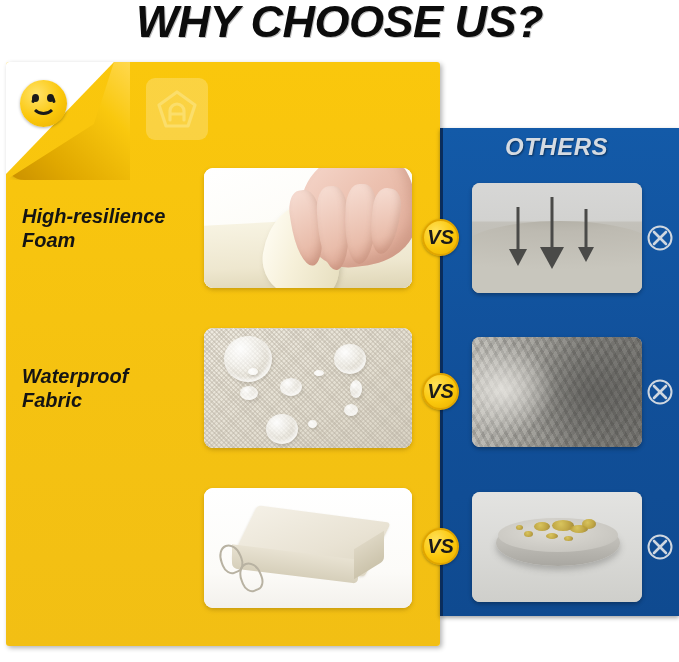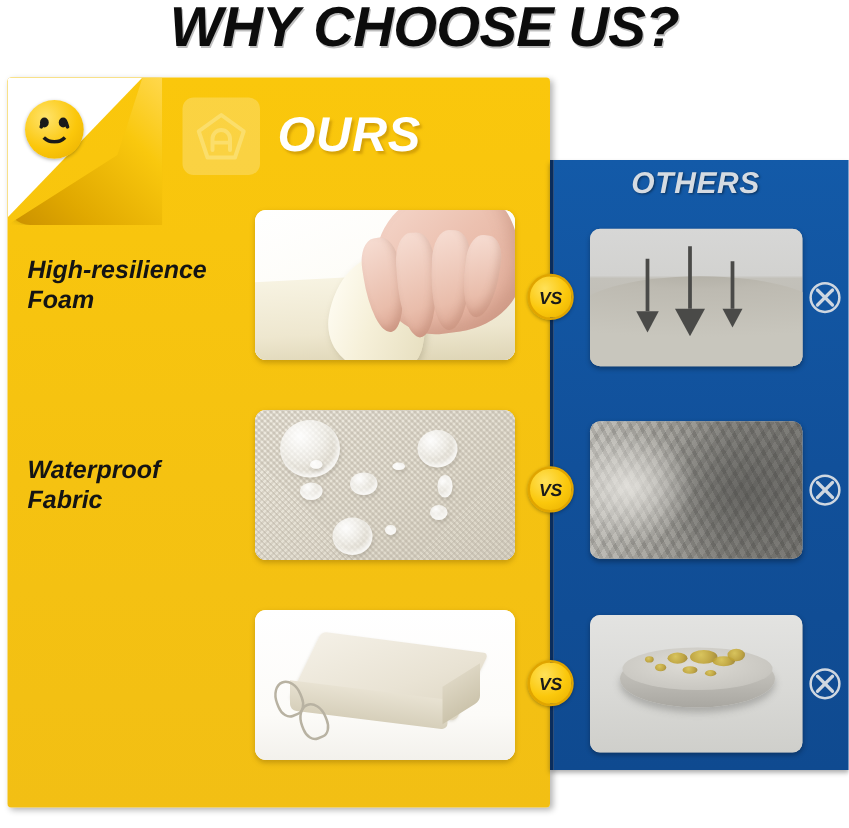--- a/index.html
+++ b/index.html
@@ -389,21 +389,21 @@
     position: absolute;
     left: 422px;
     width: 37px;
     height: 37px;
     border-radius: 50%;
     background: radial-gradient(circle at 36% 30%, #FFE159 0%, #FBC80C 55%, #E7AE00 100%);
     border: 2px solid #E0A500;
     display: flex;
     align-items: center;
     justify-content: center;
-    font-size: 14px;
+    font-size: 20px;
     font-weight: bold;
     font-style: italic;
     color: #1a1a1a;
     box-shadow: 0 1px 3px rgba(0,0,0,0.30);
     z-index: 6;
   }
   .vs-badge.r0 { top: 219px; }
   .vs-badge.r1 { top: 373px; }
   .vs-badge.r2 { top: 528px; }
 
@@ -478,21 +478,20 @@
   </div>
 
   <div class="ours-header">
     <div class="logo-badge">
       <svg width="44" height="44" viewBox="0 0 44 44" aria-hidden="true">
         <polygon points="22,5 40,18 33,39 11,39 4,18" fill="none" stroke="#FBDE6B" stroke-width="3.2" stroke-linejoin="round"></polygon>
         <path d="M15 33 L15 24 A7 7 0 0 1 29 24 L29 33" fill="none" stroke="#FBDE6B" stroke-width="3.2" stroke-linecap="round"></path>
         <line x1="15" y1="27" x2="29" y2="27" stroke="#FBDE6B" stroke-width="3"></line>
       </svg>
     </div>
-    <div class="ours-label">OURS</div>
   </div>
 
   <div class="feat-label r1">Waterproof
 Fabric</div>
   <div class="feat-label r0">High-resilience
 Foam</div>
 
   <div class="card-ours r0">
     <div class="foam-bg"></div>
     <div class="foam-slab"></div>

